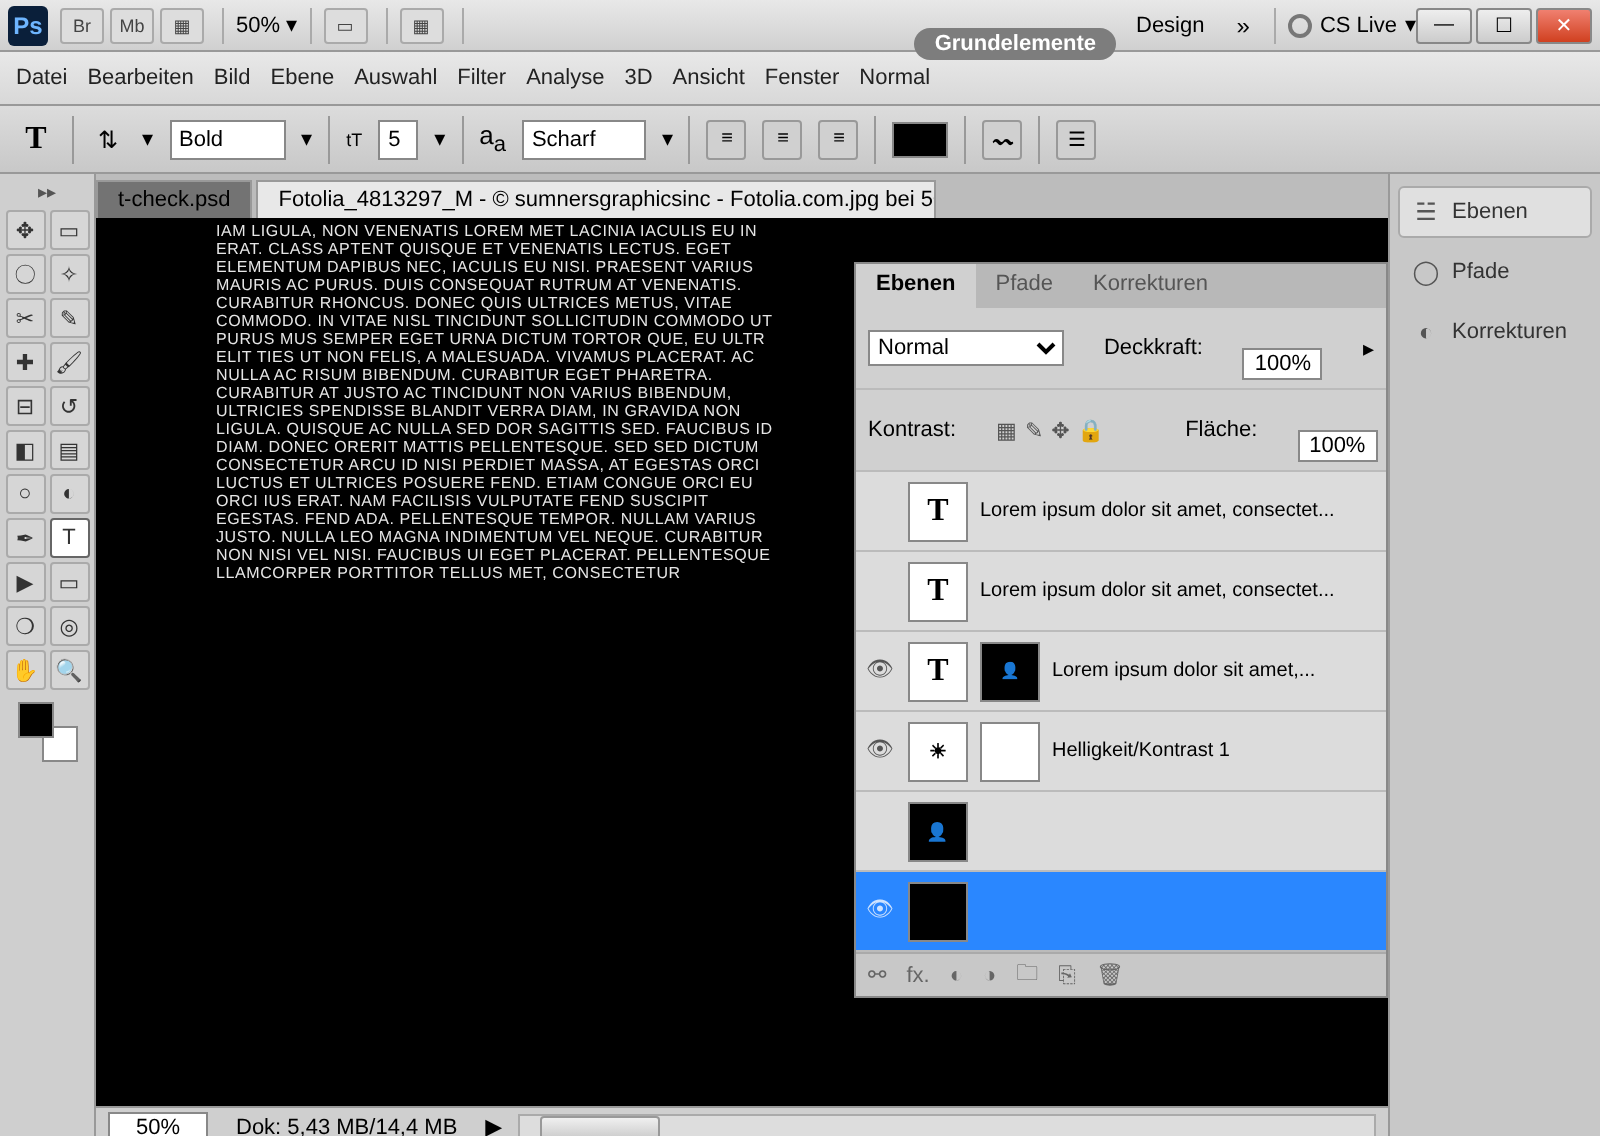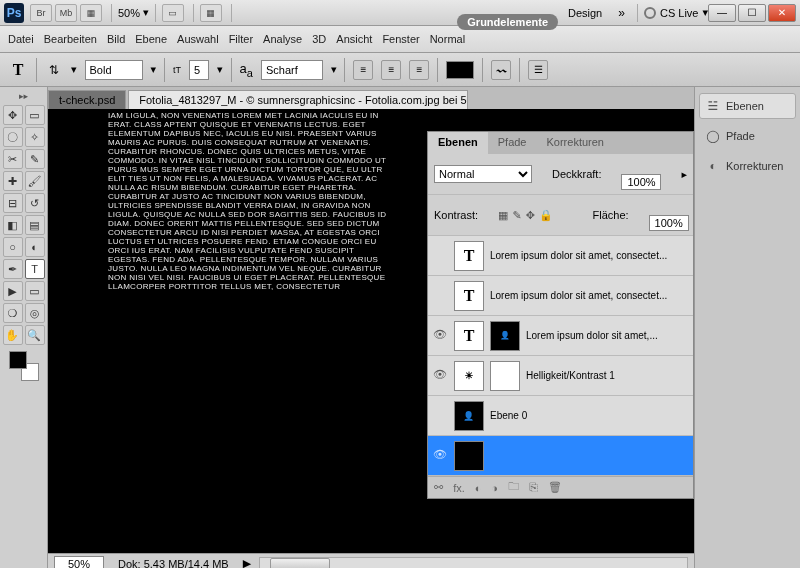--- a/index.html
+++ b/index.html
@@ -249,21 +249,20 @@
           </div>
           <div class="layer">
             <span class="eye">👁</span>
             <div class="thumb" style="font-size:10px">☀</div>
             <div class="mask"></div>
             <span class="lname">Helligkeit/Kontrast 1</span>
           </div>
           <div class="layer">
             <span class="eye off">👁</span>
             <div class="thumb dark" style="color:#fff;font-size:9px">👤</div>
-            <span class="lname">Ebene 0</span>
           </div>
           <div class="layer sel">
             <span class="eye">👁</span>
             <div class="thumb dark"></div>
           </div>
         </div>
         <div class="panelfoot">
           <span>⚯</span>
           <span>fx.</span>
           <span>◐</span>

